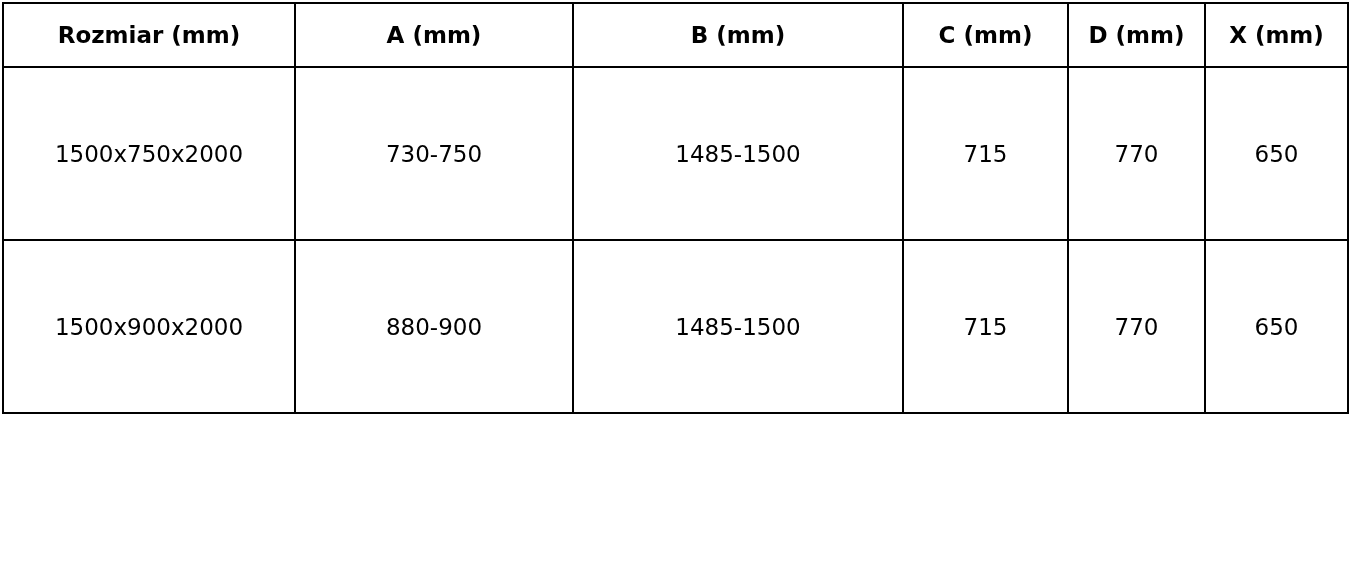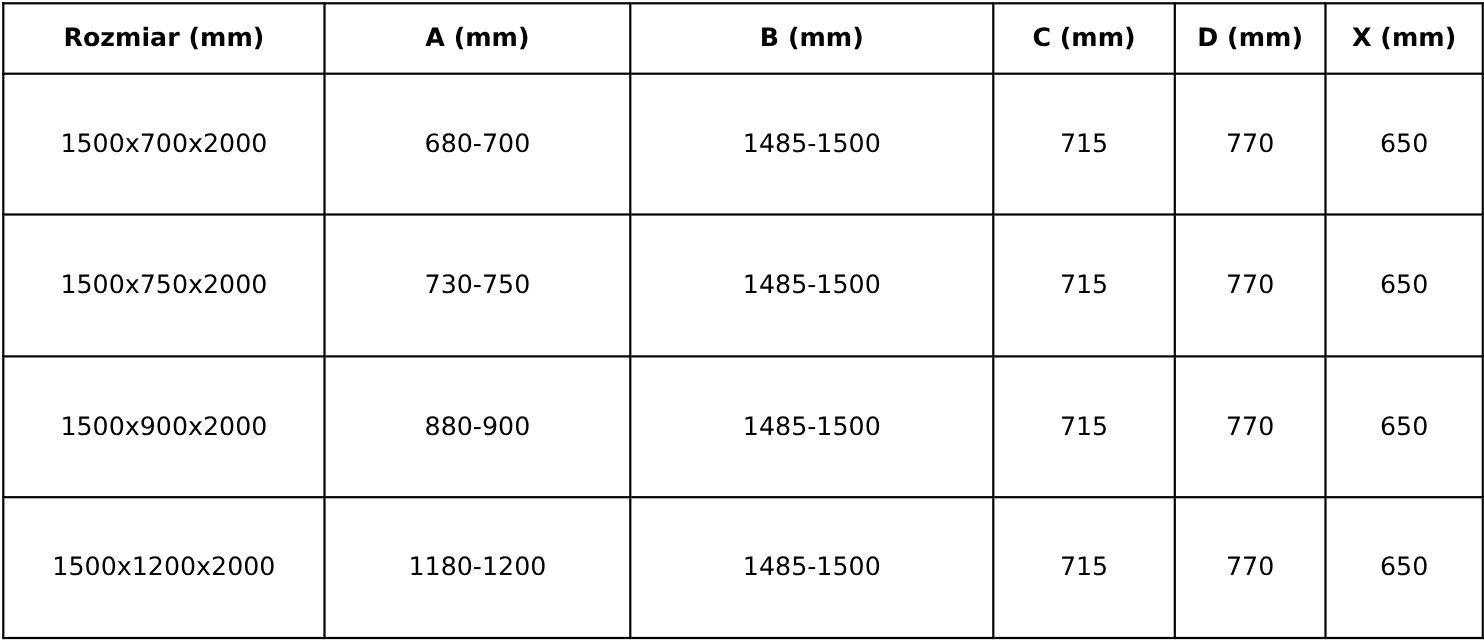--- a/index.html
+++ b/index.html
@@ -16,21 +16,21 @@
   }
   .table-wrap {
     width: 1349px;
     height: 583px;
     box-sizing: border-box;
   }
   table.size-table {
     border-collapse: collapse;
     table-layout: fixed;
     width: 1345px;
-    height: 579px;
+    height: 412px;
     margin: 2px 0 0 2px;
   }
   table.size-table th,
   table.size-table td {
     border: 2px solid #000000;
     text-align: center;
     vertical-align: middle;
     font-size: 23px;
     padding: 0 4px;
     white-space: nowrap;
@@ -67,46 +67,30 @@
         <th>Rozmiar (mm)</th>
         <th>A (mm)</th>
         <th>B (mm)</th>
         <th>C (mm)</th>
         <th>D (mm)</th>
         <th>X (mm)</th>
       </tr>
     </thead>
     <tbody>
       <tr>
-        <td>1500x700x2000</td>
-        <td>680-700</td>
-        <td>1485-1500</td>
-        <td>715</td>
-        <td>770</td>
-        <td>650</td>
-      </tr>
-      <tr>
         <td>1500x750x2000</td>
         <td>730-750</td>
         <td>1485-1500</td>
         <td>715</td>
         <td>770</td>
         <td>650</td>
       </tr>
       <tr>
         <td>1500x900x2000</td>
         <td>880-900</td>
         <td>1485-1500</td>
         <td>715</td>
         <td>770</td>
         <td>650</td>
       </tr>
-      <tr>
-        <td>1500x1200x2000</td>
-        <td>1180-1200</td>
-        <td>1485-1500</td>
-        <td>715</td>
-        <td>770</td>
-        <td>650</td>
-      </tr>
     </tbody>
   </table>
 </div>
 
 </body></html>

